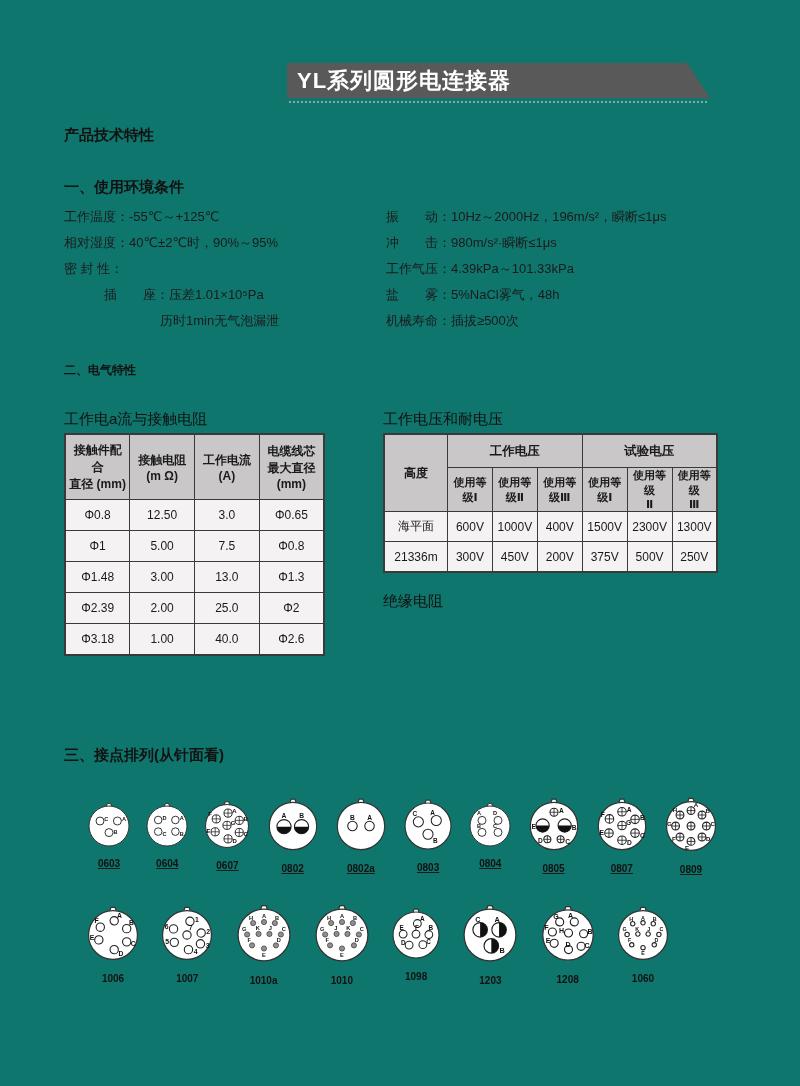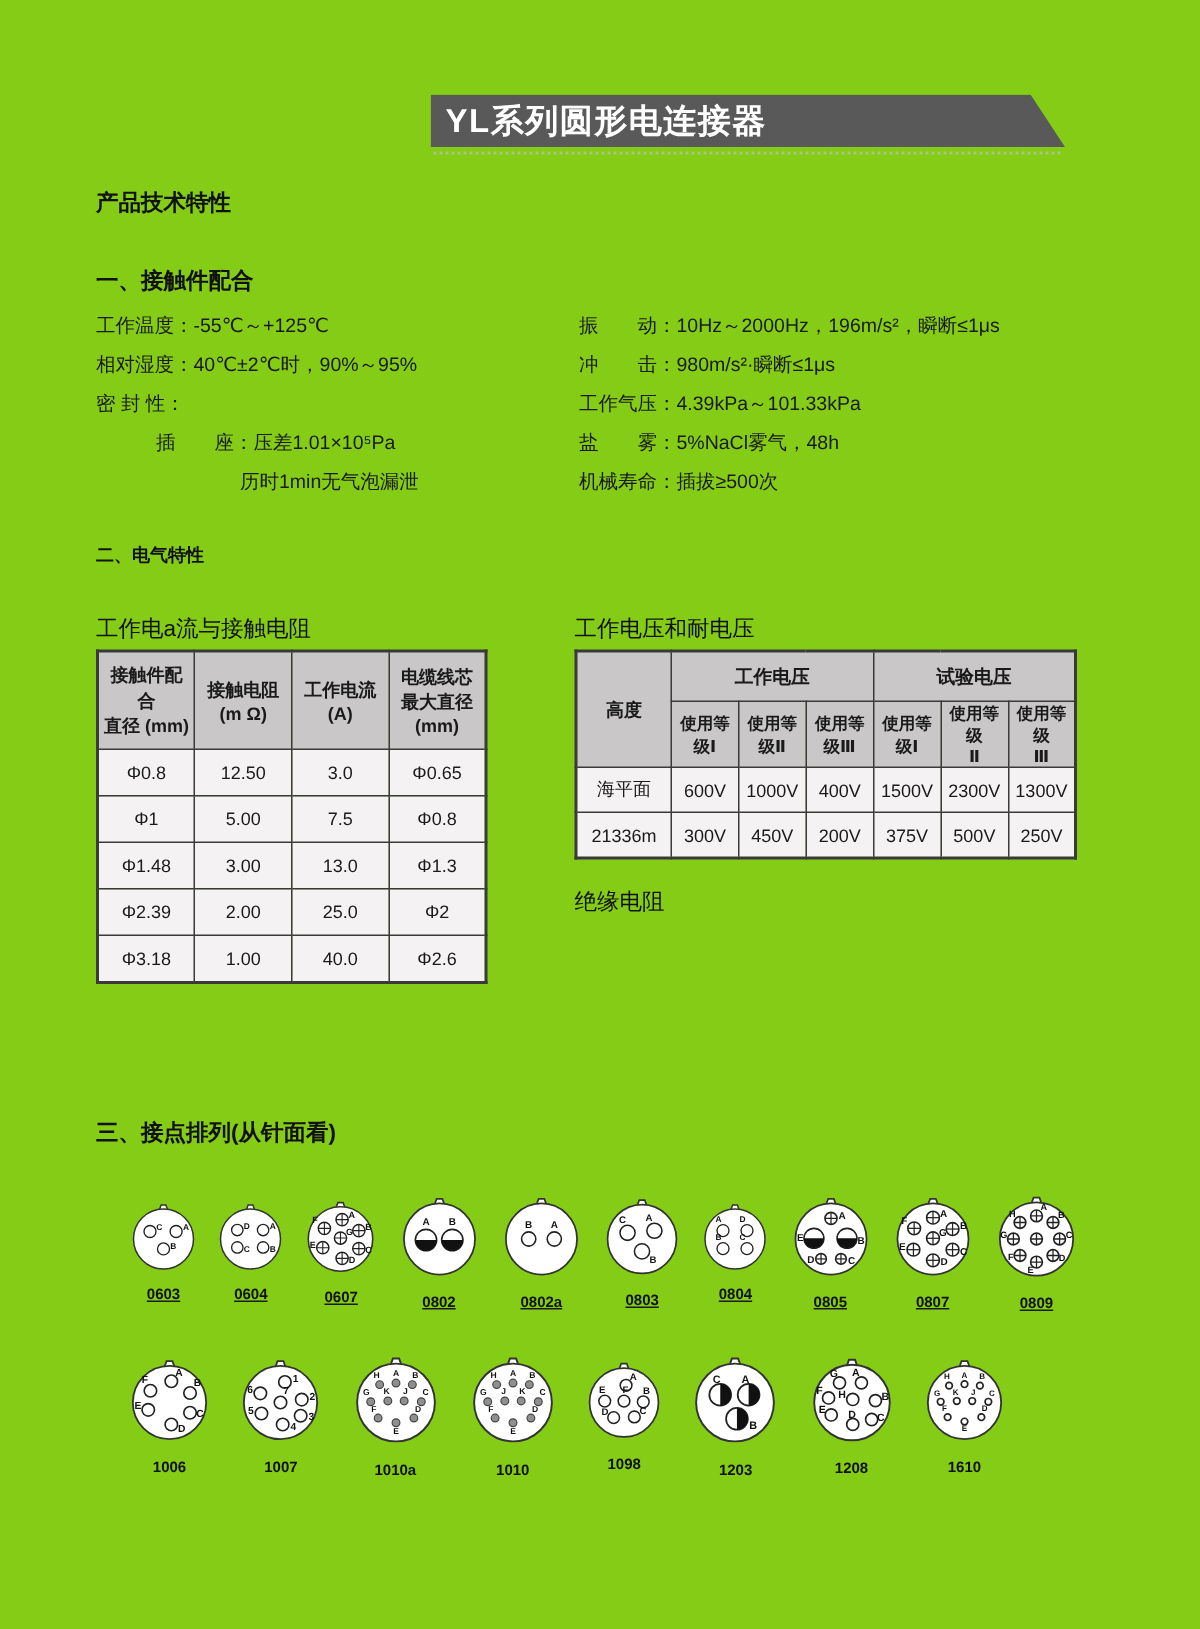--- a/index.html
+++ b/index.html
@@ -1,16 +1,16 @@
 <!DOCTYPE html>
 <html><head>
 <meta charset="utf-8">
 <style>
   html,body{margin:0;padding:0;background:#ffffff;}
-  .page{position:relative;width:800px;height:1086px;background:#84cc16;overflow:hidden;
+  .page{position:relative;width:800px;height:1086px;background:#0f766e;overflow:hidden;
         font-family:"Liberation Sans","DejaVu Sans",sans-serif;color:#1a1a1a;}
 
   
   .banner{position:absolute;left:287px;top:63px;width:423px;height:35px;background:#595959;
           clip-path:polygon(0 0,400px 0,100% 100%,0 100%);display:flex;align-items:center;}
   .banner-title{color:#ffffff;font-weight:bold;font-size:22px;padding-left:10px;letter-spacing:1px;white-space:nowrap;}
   .banner-dots{position:absolute;left:289px;top:101px;width:418px;border-top:2px dotted #bdbdbd;opacity:.7;}
 
   .heading{position:absolute;font-weight:bold;color:#111;}
   .h-page{left:64px;top:126px;font-size:15px;}
@@ -62,21 +62,21 @@
 <body>
 
 <div class="page">
 
   <div class="banner">
     <div class="banner-title">YL系列圆形电连接器</div>
   </div>
   <div class="banner-dots"></div>
 
   <div class="heading h-page">产品技术特性</div>
-  <div class="heading h-env">一、接触件配合</div>
+  <div class="heading h-env">一、使用环境条件</div>
 
   <div class="env-col env-left">
     <div class="env-line">工作温度：-55℃～+125℃</div>
     <div class="env-line">相对湿度：40℃±2℃时，90%～95%</div>
     <div class="env-line">密 封 性：</div>
     <div class="env-line ind1">插　　座：压差1.01×10⁵Pa</div>
     <div class="env-line ind2">历时1min无气泡漏泄</div>
   </div>
   <div class="env-col env-right">
     <div class="env-line">振　　动：10Hz～2000Hz，196m/s²，瞬断≤1μs</div>
@@ -571,17 +571,17 @@
           <text x="0.24" y="-0.25" font-size="0.22" font-weight="bold" fill="#111" text-anchor="middle" dominant-baseline="central">J</text>
           <circle cx="0.65" cy="-0.02" r="0.09" fill="#fff" stroke="#222" stroke-width="0.045"></circle>
           <text x="0.75" y="-0.23" font-size="0.22" font-weight="bold" fill="#111" text-anchor="middle" dominant-baseline="central">C</text>
           <circle cx="-0.46" cy="0.4" r="0.09" fill="#fff" stroke="#222" stroke-width="0.045"></circle>
           <text x="-0.55" y="0.2" font-size="0.22" font-weight="bold" fill="#111" text-anchor="middle" dominant-baseline="central">F</text>
           <circle cx="0.46" cy="0.4" r="0.09" fill="#fff" stroke="#222" stroke-width="0.045"></circle>
           <text x="0.55" y="0.2" font-size="0.22" font-weight="bold" fill="#111" text-anchor="middle" dominant-baseline="central">D</text>
           <circle cx="0" cy="0.52" r="0.09" fill="#fff" stroke="#222" stroke-width="0.045"></circle>
           <text x="0" y="0.75" font-size="0.22" font-weight="bold" fill="#111" text-anchor="middle" dominant-baseline="central">E</text>
         </svg>
-        <div class="lbl">1610</div>
+        <div class="lbl">1060</div>
       </div>
     </div>
 
 </div>
 
 </body></html>

